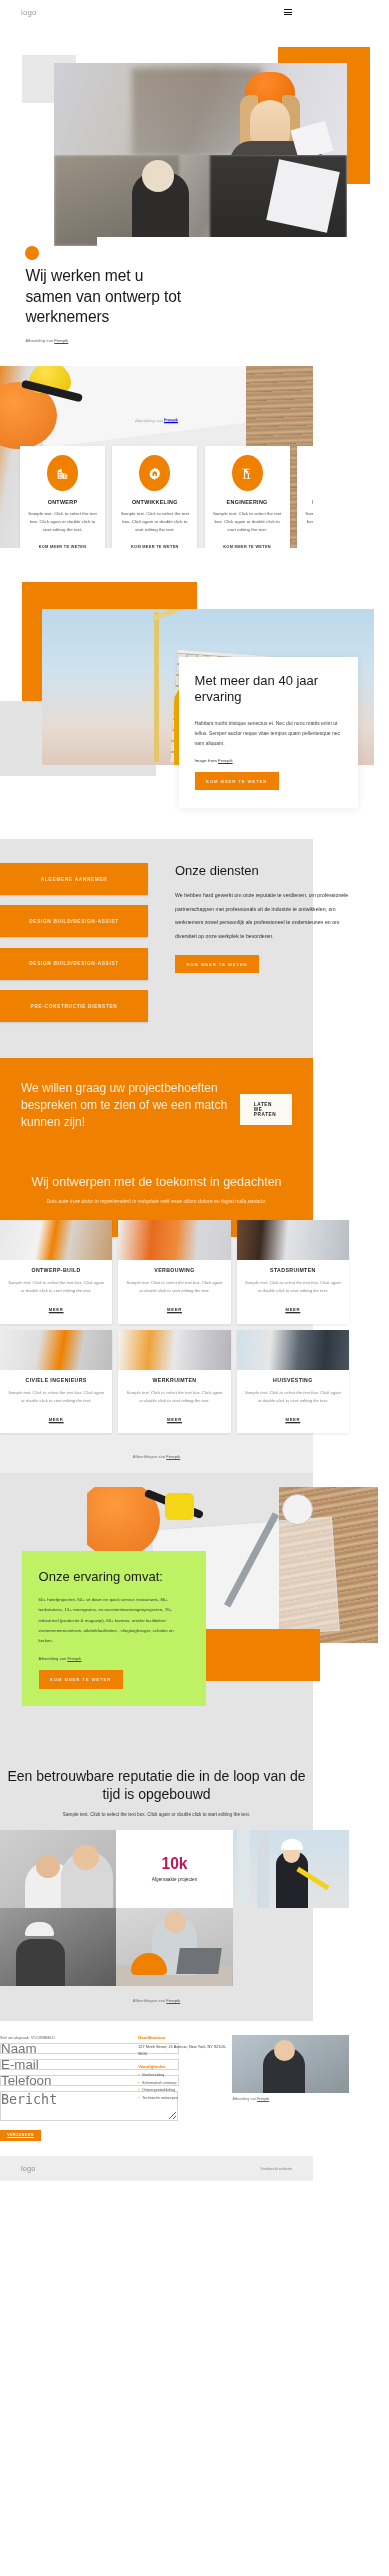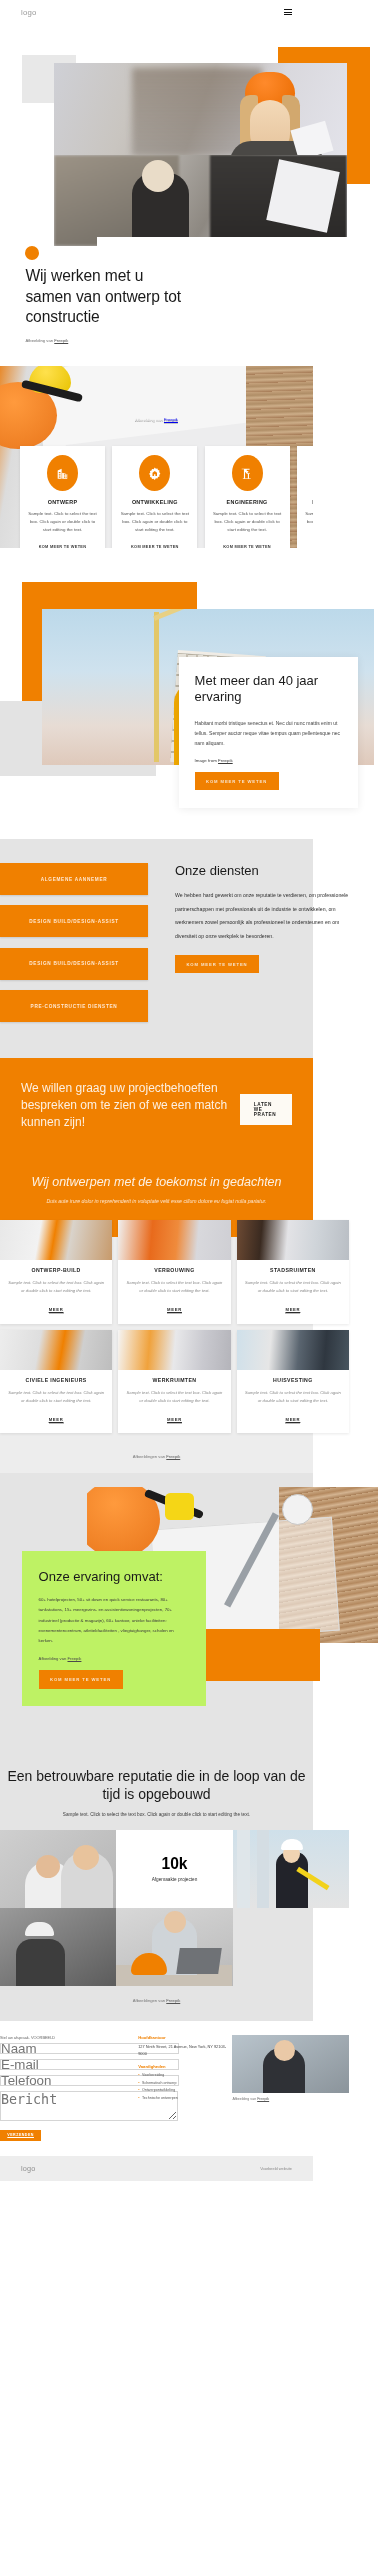--- a/index.html
+++ b/index.html
@@ -124,21 +124,21 @@
   .dien-p{ font-size:5.2px; line-height:2.6; color:#2f2f2f; margin-bottom:11.4px; }
 
   
   .cta{ background:#f08000; padding:22px 21px 29px; display:flex; align-items:flex-start; justify-content:space-between; }
   .cta-h2{ font-size:12px; line-height:1.42; color:#fdf0e2; font-weight:400; max-width:239px; }
   .cta-btn{ background:#fdfaf4; color:#1b1b1b; font-size:4.7px; font-weight:700; letter-spacing:0.6px;
      padding:8.3px 13.5px; margin-top:13.5px; text-decoration:none; display:inline-block; }
 
   
   .portfolio{ background:#f08000; padding:14.5px 0 0; position:relative; }
-  .pf-h2{ text-align:center; font-size:12.5px; color:#fdf1e3; font-weight:400; margin-bottom:7.3px;font-style:italic; }
+  .pf-h2{ text-align:center; font-size:12.5px; color:#fdf1e3; font-weight:400; margin-bottom:7.3px; }
   .pf-sub{ text-align:center; font-size:5.2px; font-style:italic; color:#fde5cd; line-height:2; max-width:239px; margin:0 auto 13.5px; }
   .pf-bgsplit{ position:absolute; left:0; right:0; bottom:0; height:236px; background:#ededed; }
   .pf-grid{ position:relative; width:349px; margin:0 auto; display:grid; grid-template-columns:repeat(3,1fr); gap:6.2px; padding-bottom:21px; }
   .pf-card{ background:#fff; box-shadow:0 0.5px 2.6px rgba(0,0,0,.09); }
   .pf-img{ height:40px; overflow:hidden; position:relative; }
   .pf-body{ padding:7.3px 7.3px 9.3px; text-align:center; }
   .pf-title{ font-size:5.2px; font-weight:700; letter-spacing:0.4px; color:#1d1d1d; margin-bottom:6.2px; }
   .pf-text{ font-size:4.2px; font-style:italic; line-height:1.9; color:#8a8a8a; margin-bottom:7.3px; }
   .pf-more{ font-size:4.2px; font-weight:700; letter-spacing:0.7px; color:#2b2b2b; border-bottom:0.5px solid #bdbdbd; padding-bottom:1.6px; display:inline-block; }
   .pf-credit{ position:relative; text-align:center; font-size:4.2px; color:#777; padding-bottom:13.5px; }
@@ -166,21 +166,21 @@
   .omvat-orange{ position:absolute; left:206px; top:156px; width:114px; height:52px; background:#f08000; }
 
   
   .rep{ background:#e4e4e4; padding:3.1px 0 18.7px; }
   .rep-h2{ text-align:center; font-size:14px; font-weight:400; line-height:1.3; max-width:322px; margin:0 auto 8.3px; }
   .rep-sub{ text-align:center; font-size:4.7px; color:#3c3c3c; margin-bottom:13.5px; }
   .rep-grid{ width:349px; margin:0 auto; display:grid; grid-template-columns:1fr 1fr 1fr; grid-auto-rows:78px; gap:0; }
   .rep-cell{ position:relative; overflow:hidden; }
   .rep-stat{ background:#fff; display:flex; flex-direction:column; align-items:center; justify-content:center; }
   .rep-stat.orange{ background:#f08000; }
-  .stat-num{ font-size:15.6px; font-weight:700; color:#000000; line-height:1; margin-bottom:5.2px; }
+  .stat-num{ font-size:15.6px; font-weight:700; color:#be185d; line-height:1; margin-bottom:5.2px; }
   .rep-stat.orange .stat-num{ color:#fff; }
   .stat-label{ font-size:4.7px; color:#2c2c2c; }
   .rep-stat.orange .stat-label{ color:#fdeada; }
   .img-a{ background:linear-gradient(140deg,#cfcfcf,#b4b4b4); }
   .img-a .h1s{ position:absolute; left:25px; top:31px; width:48px; height:49px; background:#efefef; border-radius:24px 24px 0 0;}
   .img-a .h2s{ position:absolute; left:61px; top:21px; width:52px; height:60px; background:#d8d8d8; border-radius:26px 26px 0 0;}
   .img-a .head1{ position:absolute; left:36px; top:25px; width:24px; height:23px; border-radius:50%; background:#e3bb96;}
   .img-a .head2{ position:absolute; left:73px; top:14.5px; width:26px; height:25px; border-radius:50%; background:#e8c39c;}
   .img-b{ background:linear-gradient(180deg,#cfe0ea,#e4e4e4); }
   .img-b .col1{ position:absolute; left:4.2px; top:0; width:13.5px; height:78px; background:#dfe6ea;}
@@ -252,21 +252,21 @@
     <div class="hero-img2">
       <div class="p2"></div>
         <div class="p3"></div>
         <div class="p4"></div>
         <div class="p5"></div>
         <div class="p6"></div>
     </div>
     <div class="hero-white-panel"></div>
     <div class="hero-text">
       <div class="dot"></div>
-      <div class="hero-h1">Wij werken met u samen van ontwerp tot constructie</div>
+      <div class="hero-h1">Wij werken met u samen van ontwerp tot werknemers</div>
       <div class="credit">
         <span>Afbeelding van </span><a href="#">Freepik</a>
       </div>
     </div>
   </div>
 
   <div class="features">
     <div class="blueprintA"></div>
     <div class="blueprintB"></div>
     <div class="woodR"></div>

